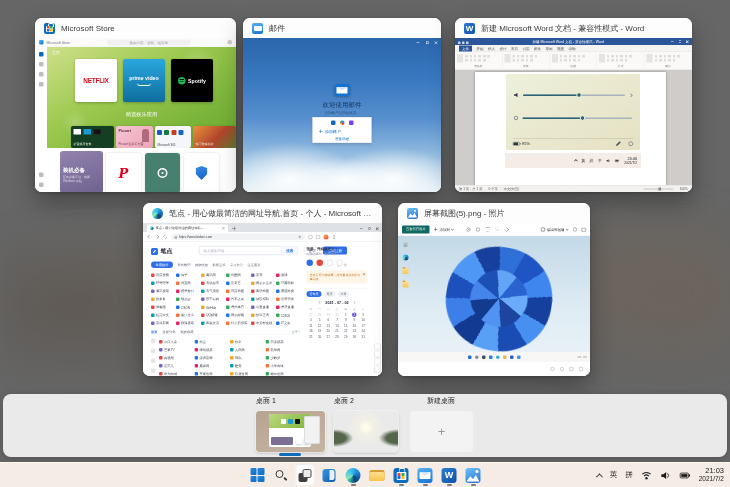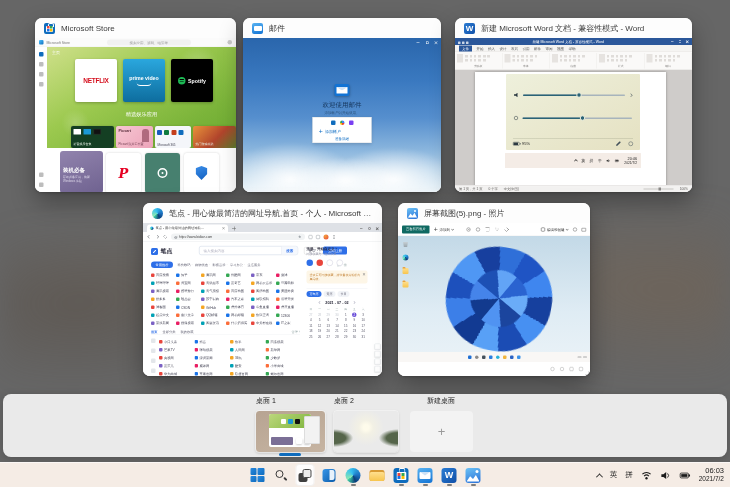--- a/index.html
+++ b/index.html
@@ -1091,17 +1091,17 @@
         </svg>
       <svg width="11" height="11" viewBox="0 0 16 16">
           <path d="M2 6h3l4-3v10l-4-3H2z" fill="#1b1b1b"></path>
           <path d="M11 5a4.2 4.2 0 0 1 0 6" fill="none" stroke="#1b1b1b" stroke-width="1.3"></path>
         </svg>
       <svg width="12" height="11" viewBox="0 0 16 16">
           <rect x="1" y="4.5" width="12" height="7" rx="1.5" fill="none" stroke="#1b1b1b" stroke-width="1.2"></rect>
           <rect x="2.5" y="6" width="9" height="4" fill="#1b1b1b"></rect>
           <rect x="13.8" y="6.5" width="1.5" height="3" fill="#1b1b1b"></rect>
         </svg>
-      <div class="tr-clock"><b>06:03</b><span>2021/7/2</span></div>
+      <div class="tr-clock"><b>21:03</b><span>2021/7/2</span></div>
     </div>
   </div>
 
 </div>
 
 </body></html>

